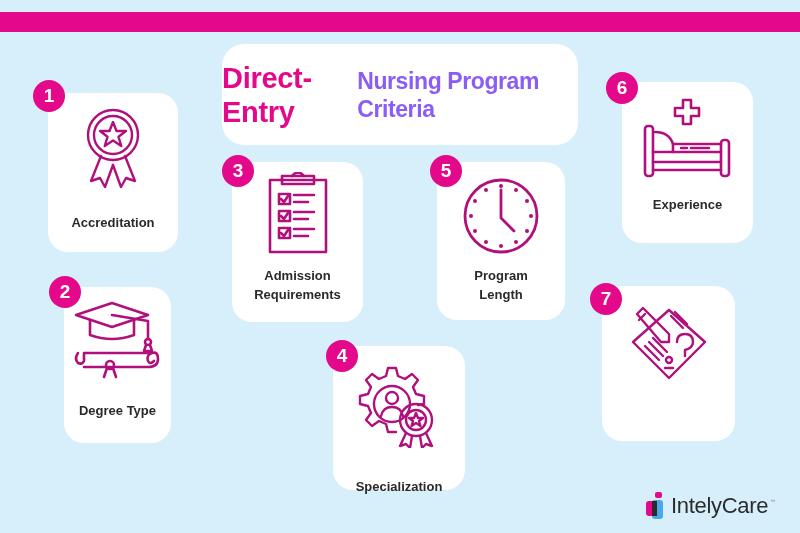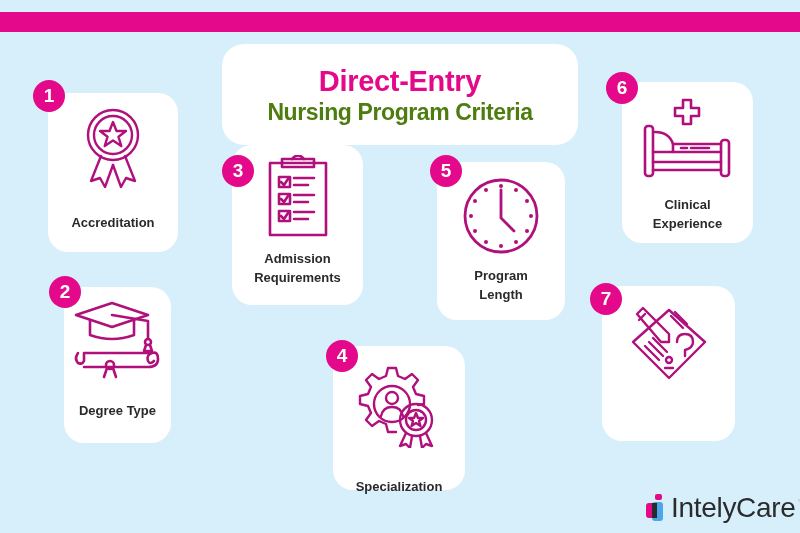--- a/index.html
+++ b/index.html
@@ -9,27 +9,27 @@
     background: #d7effb;
     font-family: "Liberation Sans", "DejaVu Sans", sans-serif;
   }
   .top-band {
     position: absolute; left: 0; top: 12px; width: 800px; height: 20px;
     background: #e3098a;
   }
   .title-card {
     position: absolute; left: 222px; top: 44px; width: 356px; height: 101px;
     background: #ffffff; border-radius: 22px;
-    display: flex; flex-direction: column; align-items: center; justify-content: center;
+    display: flex; flex-direction: row; align-items: center; justify-content: center;
   }
   .title-line1 {
     color: #e3098a; font-weight: 700; font-size: 29px; letter-spacing: -0.3px; line-height: 34px;
   }
   .title-line2 {
-    color: #4d7c0f; font-weight: 700; font-size: 23px; letter-spacing: -0.4px; line-height: 28px;
+    color: #8b5cf6; font-weight: 700; font-size: 23px; letter-spacing: -0.4px; line-height: 28px;
   }
   .card {
     position: absolute; background: #ffffff; border-radius: 20px;
   }
   .badge {
     position: absolute; width: 32px; height: 32px; border-radius: 50%;
     background: #e3098a; color: #ffffff; font-weight: 700; font-size: 19px;
     display: flex; align-items: center; justify-content: center;
   }
   .icon {
@@ -37,21 +37,21 @@
   }
   .icon svg { display: block; }
   .label {
     position: absolute; left: 0; right: 0; text-align: center;
     color: #2a2a2a; font-weight: 700; font-size: 13px; line-height: 19px;
   }
   .logo {
     position: absolute; left: 645px; top: 492px; display: flex; align-items: center; gap: 6px;
   }
   .logo-text {
-    color: #2b2b2b; font-size: 28px; font-weight: 400; letter-spacing: -0.3px;
+    color: #2b2b2b; font-size: 22px; font-weight: 400; letter-spacing: -0.3px;
   }
   .logo-tm { font-size: 5px; color: #777; align-self: flex-start; margin-left: -4px; margin-top: 6px; }
 </style>
 </head>
 <body>
 
 <div class="top-band"></div>
 
 <div class="title-card">
   <div class="title-line1">Direct-Entry</div>
@@ -82,21 +82,21 @@
       <path d="M76,44 L74,50 H82 L80,44"></path>
       <path d="M14,52 H82 M8,52 Q4,58 8,62 Q12,64 14,60 V52 M14,66 H78 Q88,66 88,58 Q88,50 82,52 Q76,54 78,60 Q80,64 84,60"></path>
       <circle cx="40" cy="64" r="4"></circle>
       <path d="M37,67 L34,76 M43,67 L46,76"></path>
     </svg>
   </div>
   <div class="label" style="top:114px;">Degree Type</div>
 </div>
 <div class="badge" style="left:49px; top:276px;">2</div>
 
-<div class="card" style="left:232px; top:145px; width:131px; height:160px;">
+<div class="card" style="left:232px; top:162px; width:131px; height:160px;">
   <div class="icon" style="top:10px;">
     <svg width="64" height="82" viewBox="0 0 64 82" fill="none" stroke="#b0107c" stroke-width="2.6" stroke-linejoin="round" stroke-linecap="round">
       <rect x="4" y="8" width="56" height="72"></rect>
       <rect x="16" y="4" width="32" height="8"></rect>
       <path d="M26,4 Q32,-3 38,4"></path>
       <rect x="13" y="22" width="11" height="10"></rect>
       <rect x="13" y="39" width="11" height="10"></rect>
       <rect x="13" y="56" width="11" height="10"></rect>
       <path d="M15,27 l3,3 l4,-6 M15,44 l3,3 l4,-6 M15,61 l3,3 l4,-6"></path>
       <path d="M28,23 H48 M28,30 H42 M28,40 H48 M28,47 H42 M28,57 H48 M28,64 H42"></path>
@@ -161,21 +161,20 @@
       <rect x="6" y="30" width="8" height="50" rx="3"></rect>
       <rect x="82" y="44" width="8" height="36" rx="3"></rect>
       <path d="M14,66 H82 M14,74 H82"></path>
       <path d="M14,56 H82"></path>
       <path d="M16,36 Q30,36 34,48 L34,56"></path>
       <path d="M34,48 H82"></path>
       <path d="M42,52 H48 M52,52 H70"></path>
     </svg>
   </div>
   <div class="label" style="top:113px;">
-    <div>Clinical</div>
     <div>Experience</div>
   </div>
 </div>
 <div class="badge" style="left:606px; top:72px;">6</div>
 
 <div class="card" style="left:602px; top:286px; width:133px; height:155px;">
   <div class="icon" style="top:16px;">
     <svg width="80" height="80" viewBox="0 0 80 80" fill="none" stroke="#b0107c" stroke-width="2.4" stroke-linejoin="round" stroke-linecap="round">
       <polygon points="40,8 76,40 40,76 4,40"></polygon>
       <path d="M16,44 L30,58 M20,40 L34,54 M24,36 L38,50"></path>

